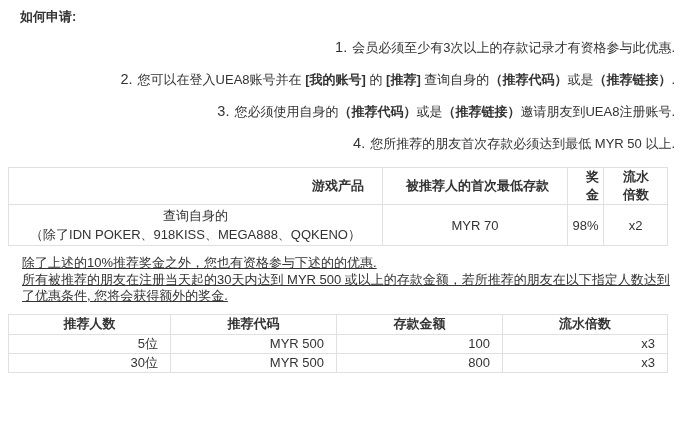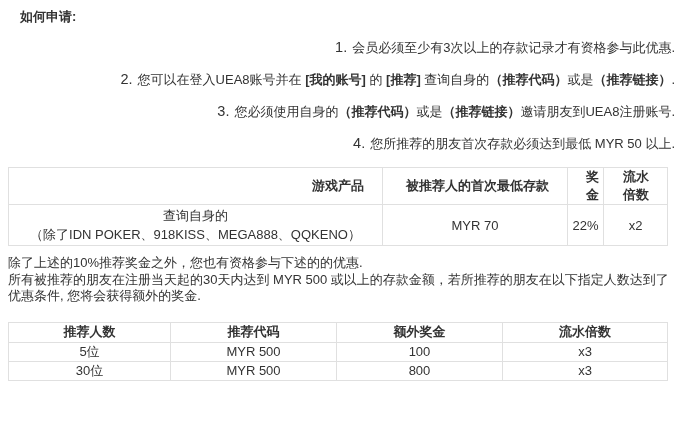--- a/index.html
+++ b/index.html
@@ -48,27 +48,28 @@
     font-size: 13px;
     overflow: hidden;
   }
   th { font-weight: bold; }
 
   .t1 { margin-top: 14px; }
   .t1 th { height: 21px; padding: 0 18px; text-align: right; }
   .t1 td { padding: 1px 2px; line-height: 19px; }
 
   .para {
-    margin: 9px 0 0 0;
+    margin: 9px 0 0 14px;
     line-height: 16.5px;
+    text-decoration: underline;
   }
 
-  .t2 { margin-top: 17px; }
+  .t2 { margin-top: 9px; }
   .t2 th { height: 19px; padding: 0 2px; }
-  .t2 td { height: 18px; line-height: 16px; padding: 0 1px; }
+  .t2 td { height: 18px; line-height: 16px; padding: 0 12px; text-align: right; }
 </style>
 </head>
 <body>
 
 <div class="doc">
 
   <div class="doc-title">如何申请:</div>
 
   <ol class="steps">
       <li><span class="step-num">1.</span><span>会员必须至少有3次以上的存款记录才有资格参与此优惠.</span></li>
@@ -95,21 +96,21 @@
     <tbody>
         <tr>
           <td>
             <div>查询自身的</div>
             <div>（除了IDN POKER、918KISS、MEGA888、QQKENO）</div>
           </td>
           <td>
             <div>MYR 70</div>
           </td>
           <td>
-            <div>22%</div>
+            <div>98%</div>
           </td>
           <td>
             <div>x2</div>
           </td>
         </tr>
       </tbody>
   </table>
 
   <div class="para">
     <div>除了上述的10%推荐奖金之外，您也有资格参与下述的的优惠.</div>
@@ -120,21 +121,21 @@
     <colgroup>
         <col style="width: 162px;">
         <col style="width: 166px;">
         <col style="width: 166px;">
         <col style="width: 165px;">
       </colgroup>
     <thead>
         <tr>
           <th>推荐人数</th>
           <th>推荐代码</th>
-          <th>额外奖金</th>
+          <th>存款金额</th>
           <th>流水倍数</th>
         </tr>
       </thead>
     <tbody>
         <tr>
           <td>
             <div>5位</div>
           </td>
           <td>
             <div>MYR 500</div>

